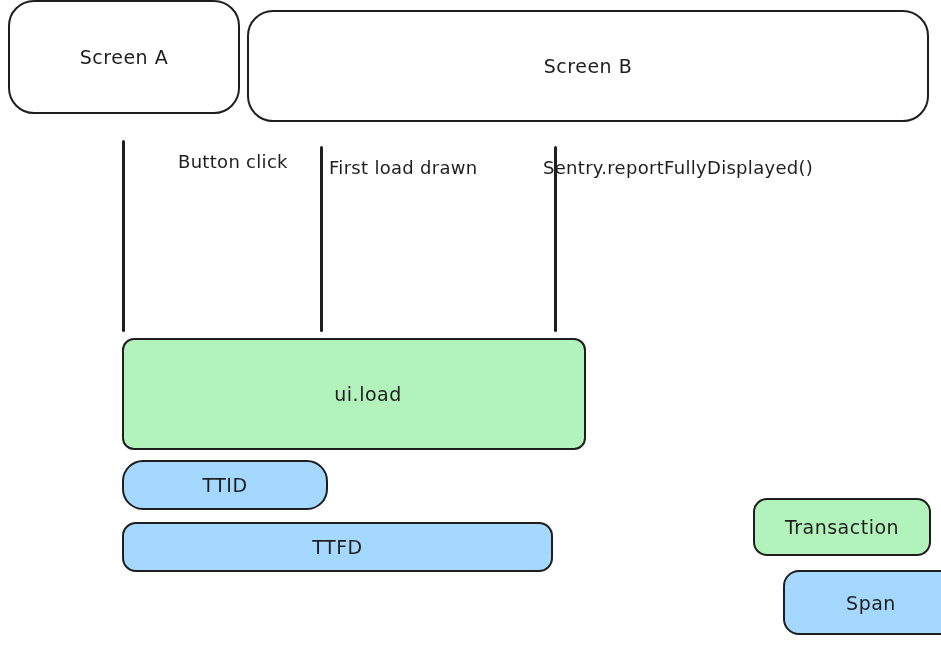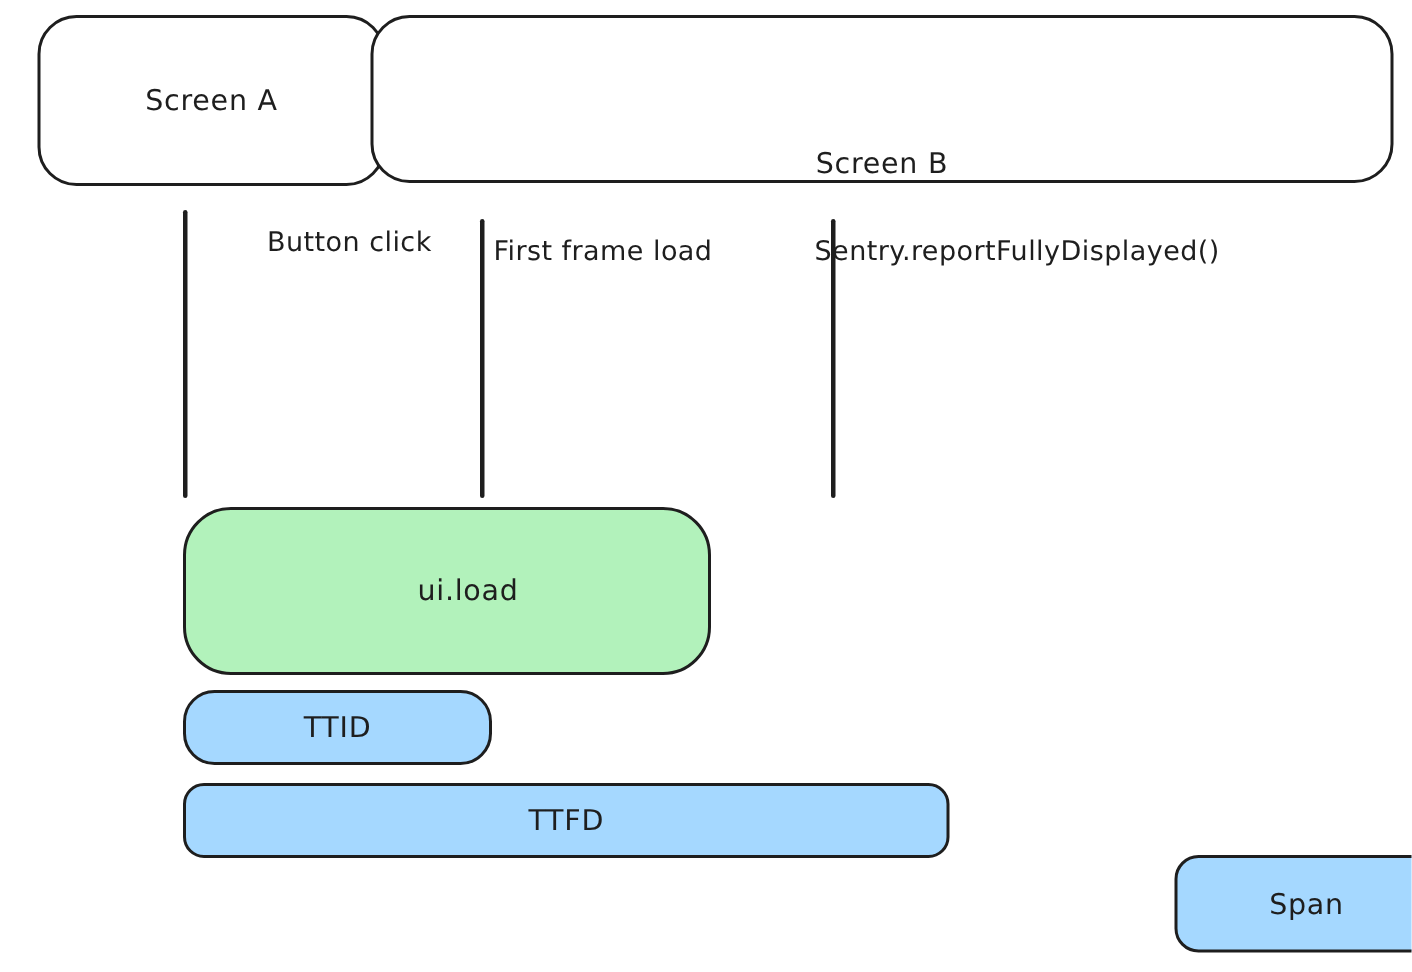--- a/index.html
+++ b/index.html
@@ -57,42 +57,45 @@
     font-size: 18px;
     white-space: nowrap;
     letter-spacing: 0.3px;
   }
 </style>
 </head>
 <body>
 
 <div class="diagram">
 
-  <div class="screen-box" style="left:8px; top:10px; width:228px; height:110px;margin-left:17px;">
+  <div class="screen-box" style="left:8px; top:0; width:228px; height:110px;">
     <span>Screen A</span>
   </div>
-  <div class="screen-box" style="left:247px; top:10px; width:678px; height:108px;align-items:flex-end;">
+  <div class="screen-box" style="left:247px; top:10px; width:678px; height:108px;">
     <span>Screen B</span>
   </div>
 
   <div class="vline" style="left:122px; top:140px; height:192px;"></div>
   <div class="vline" style="left:320px; top:146px; height:186px;"></div>
   <div class="vline" style="left:554px; top:146px; height:186px;"></div>
 
   <div class="event-label" style="left:131px; top:151px;margin-left:47px;">Button click</div>
-  <div class="event-label" style="left:329px; top:157px;">First frame load</div>
+  <div class="event-label" style="left:329px; top:157px;">First load drawn</div>
   <div class="event-label" style="left:543px; top:157px;">Sentry.reportFullyDisplayed()</div>
 
-  <div class="bar transaction" style="left:122px; top:338px; width:352px; height:112px; border-radius:32px;padding-left:28px;">
+  <div class="bar transaction" style="left:122px; top:338px; width:464px; height:112px; border-radius:12px;padding-left:28px;">
     <span>ui.load</span>
   </div>
   <div class="bar span" style="left:122px; top:460px; width:206px; height:50px; border-radius:21px;">
     <span>TTID</span>
   </div>
-  <div class="bar span" style="left:122px; top:522px; width:511px; height:50px; border-radius:14px;">
+  <div class="bar span" style="left:122px; top:522px; width:431px; height:50px; border-radius:14px;">
     <span>TTFD</span>
   </div>
 
+  <div class="bar transaction" style="left:753px; top:498px; width:178px; height:58px; border-radius:14px;">
+    <span>Transaction</span>
+  </div>
   <div class="bar span" style="left:755px; top:570px; width:176px; height:65px; border-radius:16px;margin-left:28px;">
     <span>Span</span>
   </div>
 
 </div>
 
 </body></html>

